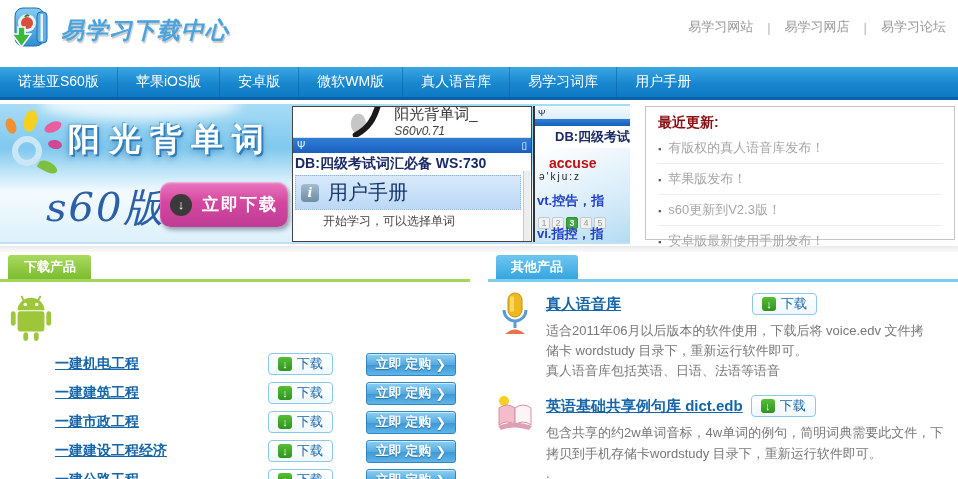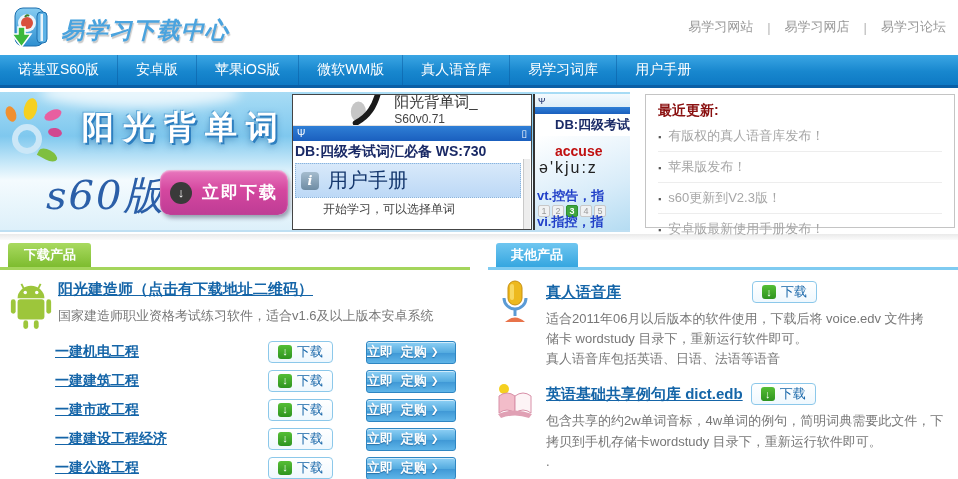--- a/index.html
+++ b/index.html
@@ -1,21 +1,21 @@
 <!DOCTYPE html>
 <html><head>
 <meta charset="utf-8">
 <style>
 * { margin:0; padding:0; box-sizing:border-box; }
 html,body { width:958px; height:479px; overflow:hidden; background:#fff;
   font-family:"Liberation Sans","DejaVu Sans",sans-serif; }
 .page { position:relative; width:958px; height:479px; overflow:hidden; }
 
 
-.header { height:55px; position:relative; background:#fff; }
+.header { height:67px; position:relative; background:#fff; }
 .logo { position:absolute; left:8px; top:4px; display:flex; align-items:center; gap:7px; }
 .logo-text { font-size:23px; font-weight:bold; font-style:italic; color:#4AA3DE;
   text-shadow:1px 2px 1px #c9c9c9; letter-spacing:1px; }
 .top-links { position:absolute; right:12px; top:18px; font-size:13px; display:flex; gap:14px; align-items:center; }
 .top-links .lnk { color:#999; cursor:pointer; }
 .top-links .sep { color:#b5b5b5; }
 
 
 .nav { height:33px; background:linear-gradient(180deg,#3BA6E4 0%,#1887CE 55%,#0E79C4 100%);
   border-bottom:3px solid #0A5FA6; display:flex; }
@@ -24,21 +24,21 @@
 .nav-tab { padding:0 18px; color:#fff; font-size:14px; display:flex; align-items:center;
   border-right:1px solid rgba(9,90,160,.5); cursor:pointer; }
 .nav-tab:last-of-type { border-right:none; }
 
 
 .banner { position:relative; height:140px; margin-top:4px; }
 .sky { position:absolute; left:0; top:0; width:630px; height:140px; overflow:hidden;
   background:linear-gradient(180deg,#A8DCF5 0%,#7FC8EE 32%,#C9E9F9 52%,#F4FBFE 64%,#DDF0FA 100%);
   border-bottom:2px solid #BFDFF2; }
 .cloud { position:absolute; border-radius:50%; background:rgba(255,255,255,.75); filter:blur(6px); }
-.banner-title { position:absolute; left:82px; top:14px; font-size:32px; font-weight:bold; color:#fff;
+.banner-title { position:absolute; left:68px; top:14px; font-size:32px; font-weight:bold; color:#fff;
   letter-spacing:9px; white-space:nowrap;
   text-shadow:2px 2px 0 #2E7FC0,-1px -1px 0 #5FA8D8,0 3px 7px rgba(20,80,140,.55); }
 .flower { position:absolute; left:2px; top:6px; width:64px; height:78px; }
 .flower div { position:absolute; }
 .edition { position:absolute; left:38px; top:76px; font-size:40px; font-style:italic; color:#2B5FA8;
   font-family:"DejaVu Serif",serif; letter-spacing:2px;margin-left:8px; }
 .dl-big { position:absolute; left:160px; top:78px; width:128px; height:45px; border-radius:10px;
   background:linear-gradient(180deg,#E977BE 0%,#D4479F 45%,#BE3C95 100%);
   box-shadow:2px 3px 4px rgba(50,50,80,.45), inset 0 1px 2px rgba(255,255,255,.55);
   display:flex; align-items:center; justify-content:center; gap:10px; cursor:pointer; }
@@ -46,21 +46,21 @@
   display:flex; align-items:center; justify-content:center; font-size:13px; font-weight:bold; }
 .dl-big .lbl { color:#fff; font-size:17px; font-weight:bold; letter-spacing:2px; }
 
 
 .phone1 { position:absolute; left:292px; top:2px; width:240px; height:136px; background:#fff;
   border:1px solid #444; overflow:hidden; }
 .p1-head { height:31px; display:flex; align-items:center; justify-content:center; gap:10px;
   background:#fff; border-bottom:1px solid #e2e2e2; }
 .p1-titlebox { line-height:1.25; }
 .p1-title { font-size:15px; color:#333; }
-.p1-ver { font-size:12px; color:#444; }
+.p1-ver { font-size:12px; color:#444;font-style:italic; }
 .p1-bar { height:15px; background:linear-gradient(180deg,#2F7FD6,#1A5FBE); color:#fff;
   display:flex; justify-content:space-between; align-items:center; padding:0 4px; font-size:10px; }
 .p1-db { font-size:14px; font-weight:bold; color:#1A2A66; padding:2px 2px 1px; white-space:nowrap; }
 .p1-scroll { position:absolute; right:1px; top:64px; width:7px; height:71px; background:#EDEDED;
   border-left:1px solid #c9c9c9; }
 .p1-sel { margin:1px 10px 0 2px; background:linear-gradient(180deg,#D8E9FA,#BCD8F6);
   border:1px dotted #8AB4DC; display:flex; align-items:center; gap:9px; padding:3px 5px; }
 .p1-info { width:18px; height:18px; border-radius:4px; flex:0 0 18px;
   background:linear-gradient(180deg,#A5BCCE,#6E8CA4); color:#fff; font-style:italic;
   font-family:"DejaVu Serif",serif; display:flex; align-items:center; justify-content:center;
@@ -68,22 +68,22 @@
 .p1-sel-label { font-size:20px; color:#16386E; }
 .p1-hint { font-size:12px; color:#444; padding:3px 0 0 30px; white-space:nowrap; }
 
 
 .phone2 { position:absolute; left:533px; top:2px; width:97px; height:136px; overflow:hidden;
   background:linear-gradient(160deg,#FFFFFF 25%,#D8ECF9 70%,#B5DCF2 100%); border-left:2px solid #333; }
 .p2-status { height:13px; background:linear-gradient(180deg,#F4FAFE,#DDEEF8); color:#1A2A66;
   font-size:9px; padding:0 3px; display:flex; align-items:center; }
 .p2-titlebar { height:7px; background:linear-gradient(180deg,#2F7FD6,#1A5FBE); }
 .p2-db { font-size:13px; font-weight:bold; color:#1A2A66; background:#fff; padding:2px 20px; white-space:nowrap; }
-.p2-word { color:#C01010; font-weight:bold; font-size:14px; padding:7px 20px 0; }
-.p2-phon { font-size:16px; color:#222; padding:0 4px; white-space:nowrap; letter-spacing:2px; }
+.p2-word { color:#C01010; font-weight:bold; font-size:14px; padding:7px 14px 0; }
+.p2-phon { font-size:10px; color:#222; padding:0 4px; white-space:nowrap; letter-spacing:2px; }
 .p2-vt { font-size:13px; font-weight:bold; color:#2140C8; padding:10px 2px 0; white-space:nowrap; }
 .p2-pages { position:absolute; left:3px; bottom:13px; display:flex; gap:2px; }
 .p2-pages span { width:12px; height:12px; background:rgba(242,242,242,.92); border:1px solid #C8C8C8;
   color:#9a9a9a; font-size:9px; display:flex; align-items:center; justify-content:center; border-radius:2px; cursor:pointer; }
 .p2-pages span.active { background:#3FA53F; border-color:#2E8F2E; color:#fff; font-weight:bold; }
 .p2-vi { position:absolute; left:2px; bottom:-1px; font-size:13px; font-weight:bold; color:#2140C8; white-space:nowrap; }
 
 
 .updates { position:absolute; left:645px; top:2px; width:310px; height:134px; background:#fff;
   border:1px solid #C4C4C4; padding:7px 12px 0; }
@@ -108,32 +108,32 @@
 .sec-line.green { background:#A4D55C; }
 .sec-line.blue  { background:#7FCBF1; }
 
 .prod { position:relative; margin:10px 0 0 8px; min-height:54px; }
 .prod-icon { position:absolute; left:0; top:0; }
 .prod-main { margin-left:50px; }
 .prod-title { font-size:15px; font-weight:bold; color:#1565A8; text-decoration:underline;
   cursor:pointer; display:inline-block; }
 .prod-desc { font-size:13px; color:#777; margin-top:8px; white-space:nowrap; }
 
-.dlrow { display:flex; align-items:center; margin:7px 0 0 55px; height:22px;font-family:Liberation Mono, monospace; }
+.dlrow { display:flex; align-items:center; margin:7px 0 0 55px; height:22px; }
 .rlink { font-size:14px; font-weight:bold; color:#1565A8; text-decoration:underline;
   cursor:pointer; width:213px; white-space:nowrap; }
 .btn-dl { display:inline-flex; align-items:center; gap:5px; height:22px; padding:0 9px;
   background:linear-gradient(180deg,#FFFFFF,#EFF8FE); border:1px solid #8CC8EA; border-radius:4px; cursor:pointer; }
 .btn-dl .gsq { width:14px; height:14px; border-radius:3px;
   background:linear-gradient(180deg,#55BE35,#2E9420); color:#fff; font-size:11px; font-weight:bold;
   display:flex; align-items:center; justify-content:center; line-height:1; }
 .btn-dl .dl-lbl { font-size:13px; color:#1565A8; white-space:nowrap; }
 .btn-order { margin-left:33px; width:90px; height:23px; border:1px solid #2E86C2; border-radius:3px;
   background:linear-gradient(180deg,#8ED0F5 0%,#55ACE0 50%,#3E97D5 51%,#5FB5E8 100%);
-  color:#fff; font-size:13px; font-weight:bold; display:flex; align-items:center; 
+  color:#fff; font-size:13px; font-weight:bold; display:flex; align-items:center; justify-content:center;
   gap:4px; cursor:pointer; text-shadow:0 1px 1px rgba(0,60,110,.5);
   box-shadow:inset 0 1px 0 rgba(255,255,255,.6); }
 
 .oitem { position:relative; margin:10px 0 0 8px; }
 .oicon { position:absolute; left:0; top:0; }
 .omain { margin-left:50px; }
 .otitle-row { display:flex; align-items:center; gap:8px; height:24px; }
 .otitle { font-size:15px; font-weight:bold; color:#1565A8; text-decoration:underline;
   white-space:nowrap; cursor:pointer; }
 .otitle-row.spread .otitle { width:198px; }
@@ -170,22 +170,22 @@
       <span class="lnk">易学习网站</span>
       <span class="sep">|</span>
       <span class="lnk">易学习网店</span>
       <span class="sep">|</span>
       <span class="lnk">易学习论坛</span>
     </div>
   </div>
 
   <div class="nav">
     <div class="nav-tab">诺基亚S60版</div>
+    <div class="nav-tab">苹果iOS版</div>
     <div class="nav-tab">安卓版</div>
-    <div class="nav-tab">苹果iOS版</div>
     <div class="nav-tab">微软WM版</div>
     <div class="nav-tab">真人语音库</div>
     <div class="nav-tab">易学习词库</div>
     <div class="nav-tab">用户手册</div>
   </div>
 
   <div class="banner">
     <div class="sky">
       <div class="cloud" style="left:330px;top:8px;width:160px;height:34px;"></div>
       <div class="cloud" style="left:40px;top:-14px;width:200px;height:30px;"></div>
@@ -289,24 +289,20 @@
               <rect x="40" y="20" width="5" height="15" rx="2.5"></rect>
               <rect x="16" y="42" width="5" height="9" rx="2.5"></rect>
               <rect x="27" y="42" width="5" height="9" rx="2.5"></rect>
             </g>
             <line x1="14" y1="4" x2="17" y2="10" stroke="#9DC63B" stroke-width="2"></line>
             <line x1="34" y1="4" x2="31" y2="10" stroke="#9DC63B" stroke-width="2"></line>
             <circle cx="18" cy="13" r="1.8" fill="#fff"></circle>
             <circle cx="30" cy="13" r="1.8" fill="#fff"></circle>
           </svg>
         </span>
-        <div class="prod-main">
-          <span class="prod-title">阳光建造师（点击有下载地址二维码）</span>
-          <div class="prod-desc">国家建造师职业资格考试练习软件，适合v1.6及以上版本安卓系统</div>
-        </div>
       </div>
 
       <div class="dlrow">
         <span class="rlink">一建机电工程</span>
         <span class="btn-dl">
           <span class="gsq">↓</span>
           <span class="dl-lbl">下载</span>
         </span>
         <span class="btn-order">
           <span>立即 定购</span>

